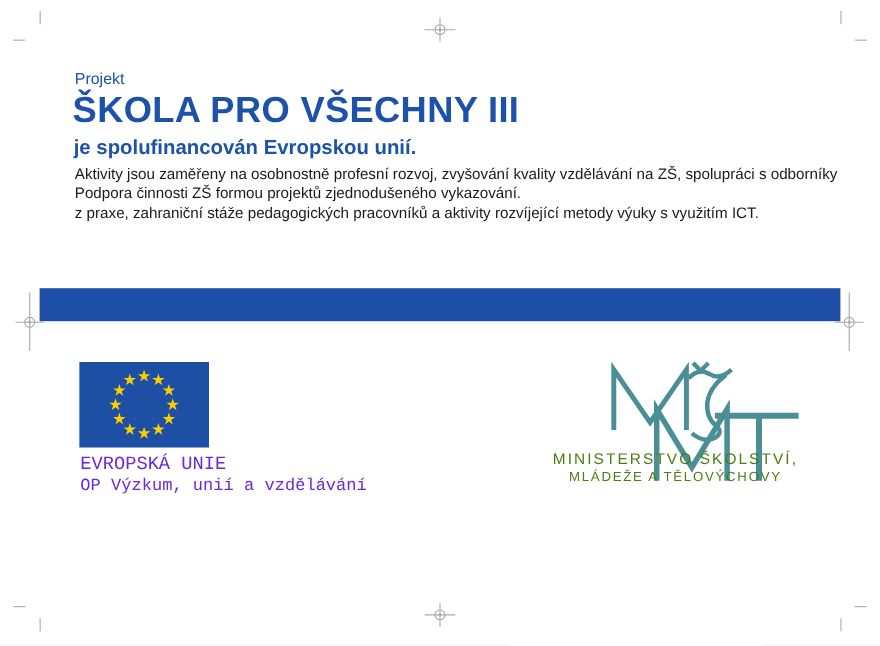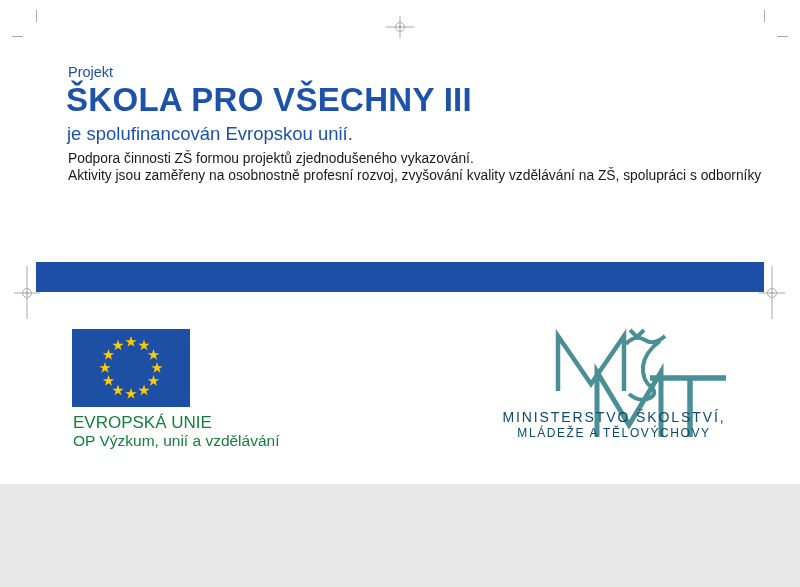--- a/index.html
+++ b/index.html
@@ -1,64 +1,64 @@
 <!DOCTYPE html>
 <html><head>
 <meta charset="utf-8">
 <style>
   html,body { margin:0; padding:0; background:#e8e8e8; }
   .page {
-    position:relative; width:800px; height:484px; margin:0 auto;
+    position:relative; width:800px; height:587px; margin:0 auto;
     background:#ffffff; overflow:hidden;
     font-family:"Liberation Sans", sans-serif;
     -webkit-font-smoothing:antialiased;
   }
   
   .kicker {
     position:absolute; left:68px; top:64px;
     font-size:14.5px; color:#1d52ab;
   }
   .title {
     position:absolute; left:66px; top:81px;
     font-size:33px; font-weight:bold; color:#1d52ab; letter-spacing:0.3px;
     white-space:nowrap;
     text-align:right;
   }
   .subtitle {
     position:absolute; left:67px; top:123px;
-    font-size:18.5px; font-weight:normal; color:#1d52ab;
+    font-size:18.5px; font-weight:bold; color:#1d52ab;
   }
   .body-text {
     position:absolute; left:68px; top:150px;
     font-size:13.8px; line-height:17.4px; color:#1a1a1a;
     white-space:nowrap;
   }
   
   .blue-bar {
     position:absolute; left:36px; top:262px; width:728px; height:30px;
     background:#1c4fa5;
   }
   
   .eu-flag {
     position:absolute; left:72px; top:329px; width:118px; height:78px;
     display:block;
   }
   .eu-text {
-    position:absolute; left:73px; top:412px; color:#15803d;
+    position:absolute; left:73px; top:412px; color:#6d28d9;font-family:Liberation Mono, monospace;
   }
   .eu-text .l1 { font-size:17px; line-height:21px; }
   .eu-text .l2, .eu-text .l3 { font-size:15.5px; line-height:16.8px; }
   
   .msmt-monogram {
     position:absolute; left:551px; top:328px; width:176px; height:112px;
     display:block;
   }
   .ministry-text {
     position:absolute; left:478px; top:409px; width:272px;
-    text-align:center; color:#0c4a6e; white-space:nowrap;
+    text-align:center; color:#4d7c0f; white-space:nowrap;
   }
   .ministry-text .l1 { font-size:14px; letter-spacing:1.9px; line-height:17px; }
   .ministry-text .l2 { font-size:12px; letter-spacing:1.6px; line-height:14px; }
   
   .cm { position:absolute; background:#a9a9a9; }
   .regmark { position:absolute; }
 </style>
 </head>
 <body>
 
@@ -95,22 +95,23 @@
     <line x1="20" y1="3" x2="20" y2="56" stroke="#a9a9a9" stroke-width="1"></line>
     <line x1="7" y1="30" x2="33" y2="30" stroke="#a9a9a9" stroke-width="1"></line>
     <circle cx="20" cy="30" r="4.5" fill="none" stroke="#a9a9a9" stroke-width="1"></circle>
     <circle cx="20" cy="30" r="1.3" fill="#a9a9a9"></circle>
   </svg>
 
   <div class="kicker">Projekt</div>
   <div class="title">ŠKOLA PRO VŠECHNY III</div>
   <div class="subtitle">je spolufinancován Evropskou unií.</div>
   <div class="body-text">
+    <div>Aktivity jsou zaměřeny na osobnostně profesní rozvoj, zvyšování kvality vzdělávání na ZŠ, spolupráci s odborníky</div>
     <div>Podpora činnosti ZŠ formou projektů zjednodušeného vykazování.</div>
-    <div>Aktivity jsou zaměřeny na osobnostně profesní rozvoj, zvyšování kvality vzdělávání na ZŠ, spolupráci s odborníky</div>
+    <div>z praxe, zahraniční stáže pedagogických pracovníků a aktivity rozvíjející metody výuky s využitím ICT.</div>
   </div>
 
   <div class="blue-bar"></div>
 
   <svg class="eu-flag" viewBox="0 0 118 78">
     <defs>
       <path id="star" d="M0,-6 L1.35,-1.85 L5.71,-1.85 L2.18,0.71 L3.53,4.85 L0,2.29 L-3.53,4.85 L-2.18,0.71 L-5.71,-1.85 L-1.35,-1.85 Z" fill="#ffcc00"></path>
     </defs>
     <rect x="0" y="0" width="118" height="78" fill="#1d4fa5"></rect>
     <g id="eu-flag-stars">

